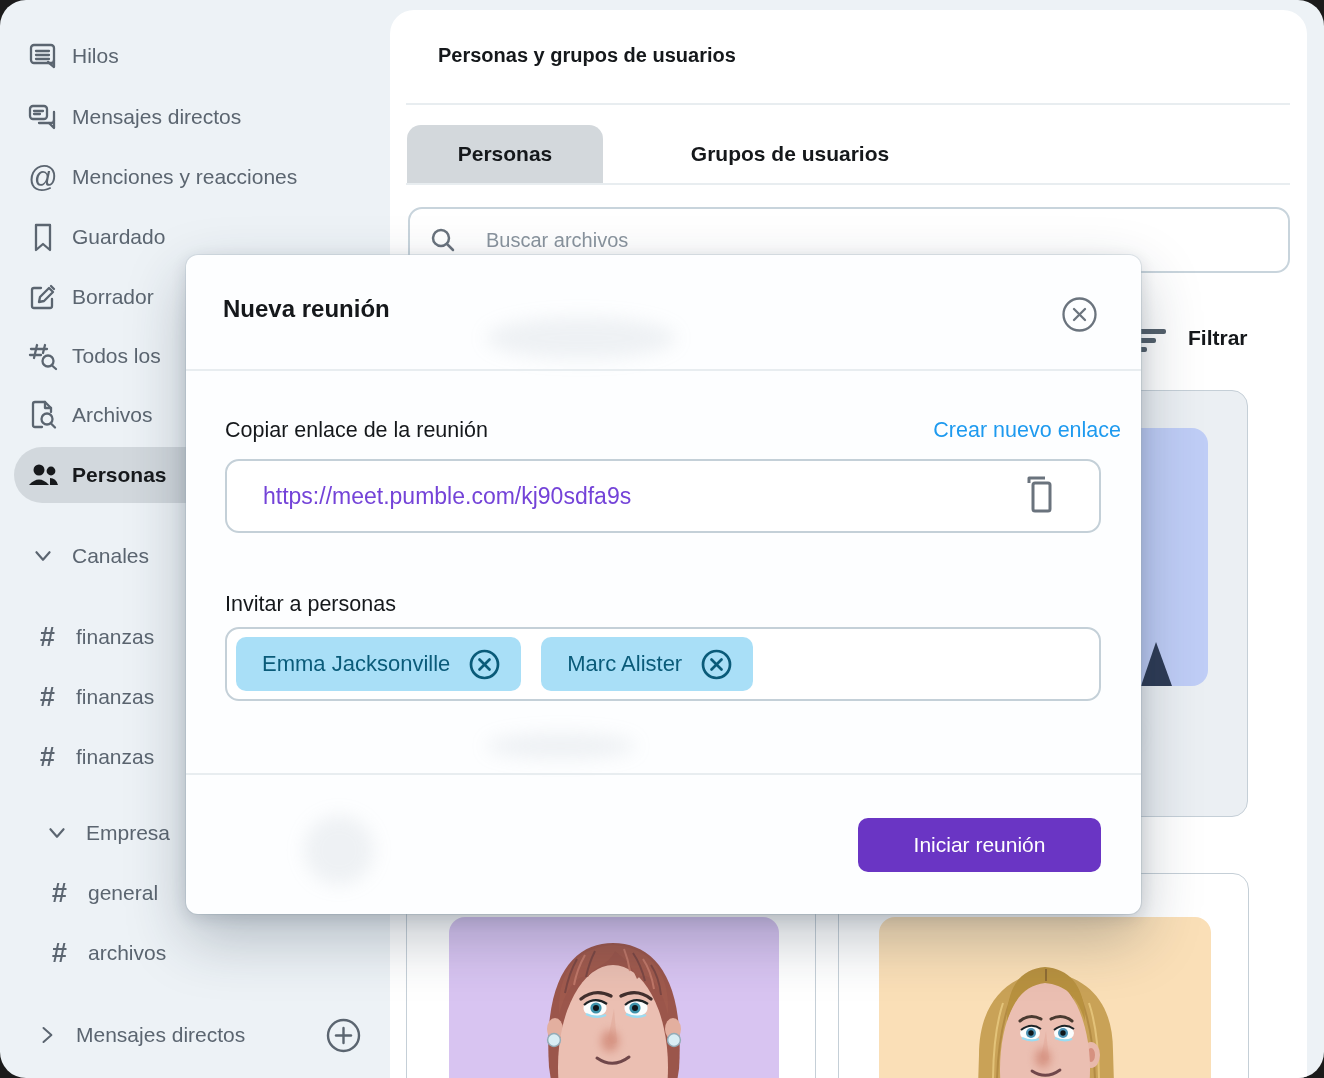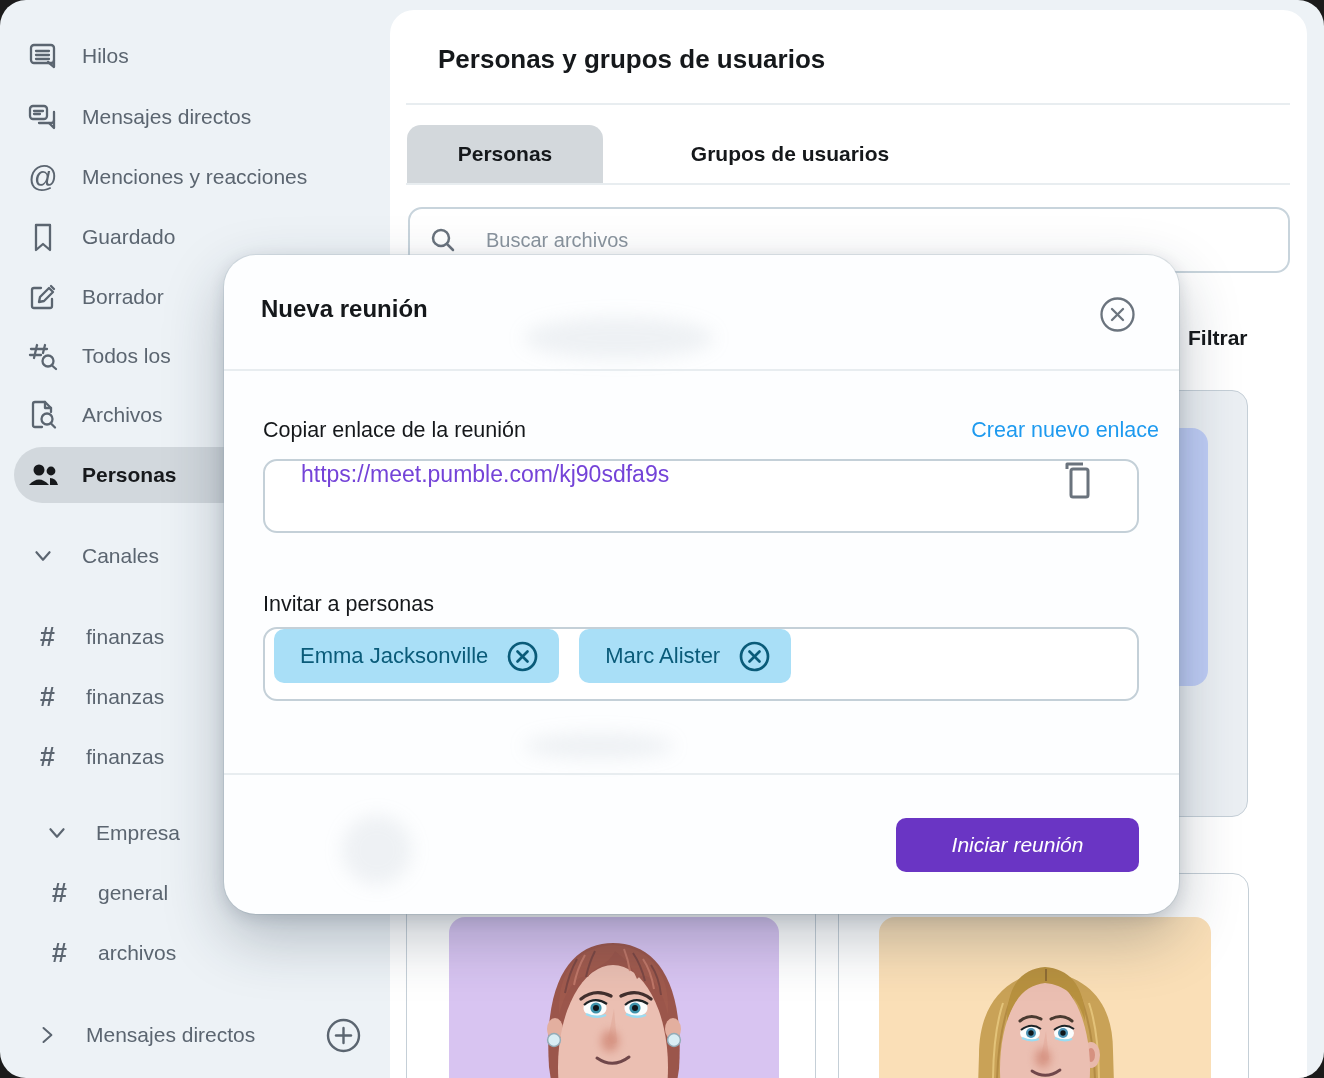--- a/index.html
+++ b/index.html
@@ -1,51 +1,51 @@
 <!DOCTYPE html>
 <html><head>
 <meta charset="utf-8">
 <style>
   html,body{margin:0;padding:0;background:#1b1b1b;}
   *{box-sizing:border-box;font-family:"Liberation Sans",sans-serif;}
   #screen{position:relative;width:1324px;height:1078px;background:#EDF2F6;border-radius:26px;overflow:hidden;}
   .abs{position:absolute;}
   
-  .side-row{position:absolute;left:26px;height:44px;display:flex;align-items:center;gap:22px;color:#5B6570;font-size:21px;white-space:nowrap;}
+  .side-row{position:absolute;left:26px;height:44px;display:flex;align-items:center;gap:12px;color:#5B6570;font-size:21px;white-space:nowrap;}
   .side-row .ic{width:34px;height:34px;display:flex;align-items:center;justify-content:center;flex:0 0 34px;}
   .side-row svg{stroke:#5B6570;fill:none;stroke-width:2.3;stroke-linecap:round;stroke-linejoin:round;}
   .side-row.sel{color:#17191C;font-weight:700;}
   .side-row.sel svg{stroke:#17191C;}
   .hashg{font-size:27px;font-weight:600;color:#5B6570;font-style:italic;}
   .atg{font-size:29px;font-weight:500;color:#5B6570;}
   .pill{position:absolute;left:14px;top:447px;width:362px;height:56px;background:#D2D8DD;border-radius:28px;}
   
   #panel{position:absolute;left:390px;top:10px;width:917px;height:1068px;background:#FFFFFF;border-radius:24px 24px 0 0;}
   .divider{position:absolute;height:2px;background:#E8EDF0;}
-  #page-title{position:absolute;left:438px;top:44px;font-size:26px;font-weight:700;color:#15181B;}
+  #page-title{position:absolute;left:438px;top:44px;font-size:20px;font-weight:700;color:#15181B;}
   .tab-pill{position:absolute;left:407px;top:125px;width:196px;height:58px;background:#D3D8DC;border-radius:14px 14px 0 0;display:flex;align-items:center;justify-content:center;font-size:21px;font-weight:700;color:#15181B;}
   .tab-plain{position:absolute;left:663px;top:125px;width:254px;height:58px;display:flex;align-items:center;justify-content:center;font-size:21px;font-weight:700;color:#15181B;}
   #search-box{position:absolute;left:408px;top:207px;width:882px;height:66px;background:#fff;border:2px solid #C8D4DC;border-radius:14px;display:flex;align-items:center;padding:9px 20px;gap:28px;}
   #search-box input{border:none;outline:none;font-size:20px;color:#3a444d;flex:1;background:transparent;}
   #search-box input::placeholder{color:#8A949E;}
   .fbar{background:#55616C;height:5px;border-radius:2px;margin-bottom:4px;}
   #filter-label{position:absolute;left:1188px;top:326px;font-size:21px;font-weight:700;color:#15181B;}
   
   .pcard{position:absolute;border:1.5px solid #C5CFD7;border-radius:16px;background:#fff;}
   .avatar-rect{position:absolute;border-radius:16px;overflow:hidden;}
   
-  #modal{position:absolute;left:186px;top:255px;width:955px;height:659px;background:#FDFEFF;border-radius:32px;
-    box-shadow:0 24px 60px rgba(30,45,65,.28),0 4px 16px rgba(30,45,65,.14),0 0 0 1px rgba(190,205,215,.35);margin-left:38px;}
+  #modal{position:absolute;left:186px;top:255px;width:955px;height:659px;background:#FDFEFF;border-radius:12px;
+    box-shadow:0 24px 60px rgba(30,45,65,.28),0 4px 16px rgba(30,45,65,.14),0 0 0 1px rgba(190,205,215,.35);}
   #modal-title{position:absolute;left:37px;top:40px;font-size:24px;font-weight:700;color:#15181B;}
   .fieldlabel{position:absolute;font-size:21.5px;color:#15181B;}
   #create-link{position:absolute;left:679px;top:163px;width:256px;text-align:right;font-size:21.5px;color:#1E9AEF;cursor:pointer;}
-  .mod-input{position:absolute;left:39px;width:876px;height:74px;background:#fff;border:2px solid #C4D0D8;border-radius:14px;display:flex;}
+  .mod-input{position:absolute;left:39px;width:876px;height:74px;background:#fff;border:2px solid #C4D0D8;border-radius:14px;display:flex;align-items:center;}
   #url-text{font-size:23px;color:#7443D8;margin-left:36px;flex:1;}
   .chip{height:54px;background:#A9DFF7;border-radius:10px;display:flex;align-items:center;gap:18px;padding:0 20px 0 26px;font-size:22px;color:#0A5B79;}
-  #start-btn{position:absolute;left:672px;top:563px;width:243px;height:54px;background:#6A35C4;border:none;border-radius:10px;color:#fff;font-size:21px;font-weight:500;display:flex;align-items:center;justify-content:center;cursor:pointer;font-style:italic;}
+  #start-btn{position:absolute;left:672px;top:563px;width:243px;height:54px;background:#6A35C4;border:none;border-radius:10px;color:#fff;font-size:21px;font-weight:500;display:flex;align-items:center;justify-content:center;cursor:pointer;}
   .smudge{position:absolute;background:rgba(150,162,174,.14);filter:blur(9px);border-radius:50%;}
 </style>
 </head>
 <body>
 
 <div id="screen">
 
   <div>
     <div class="pill"></div>
 

